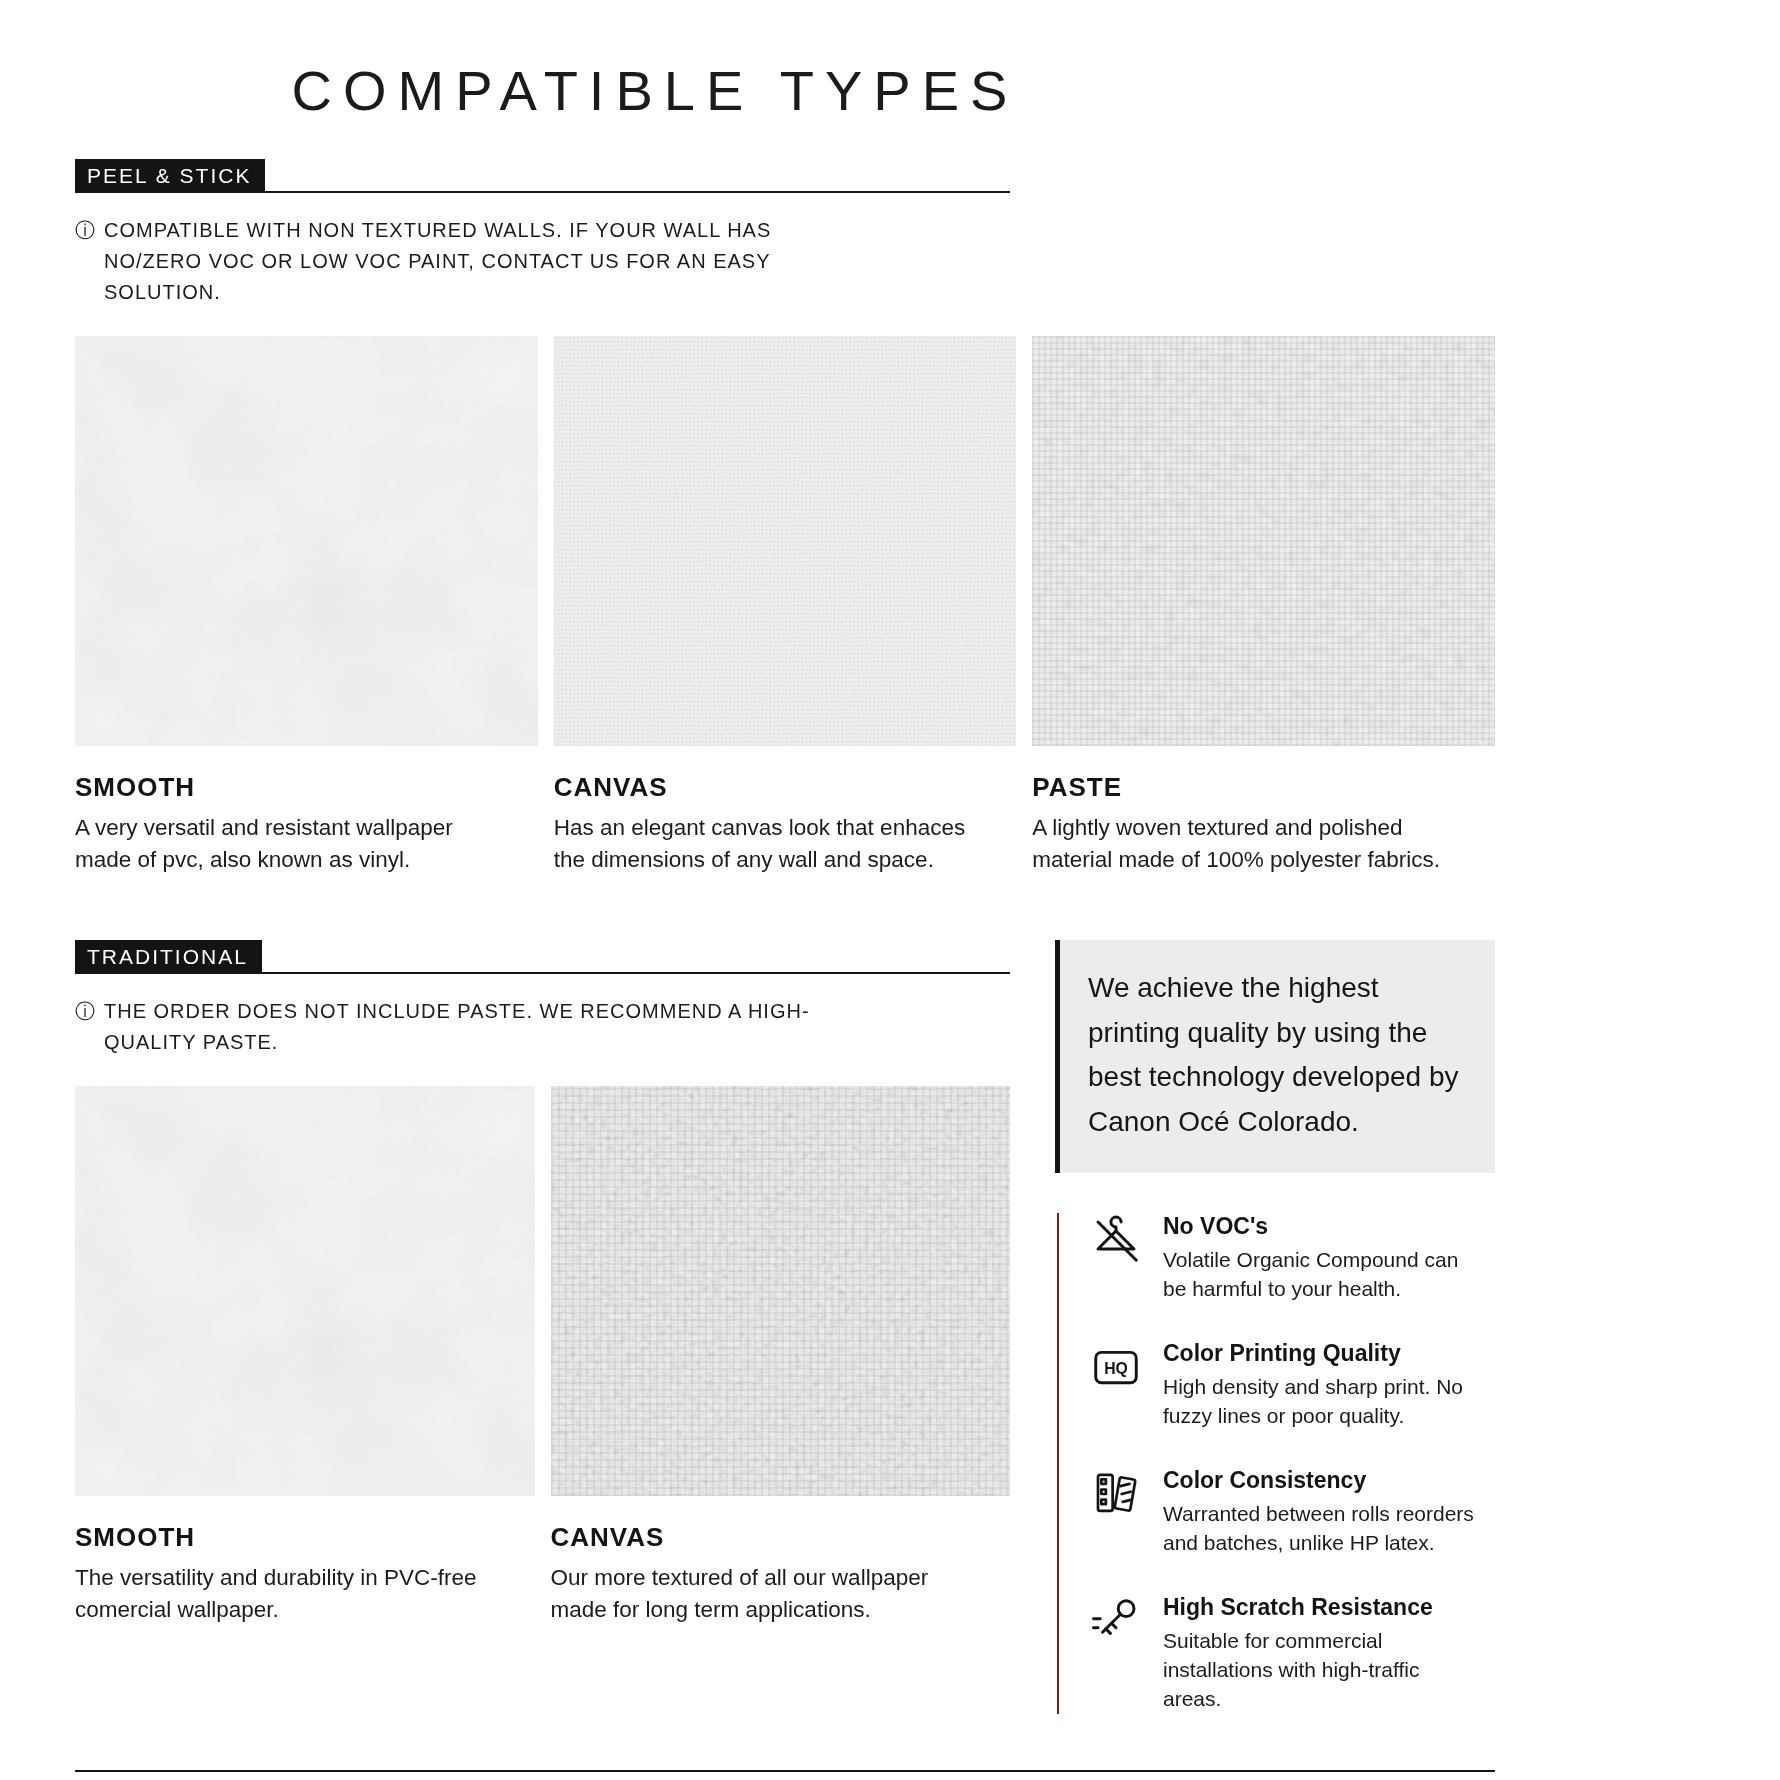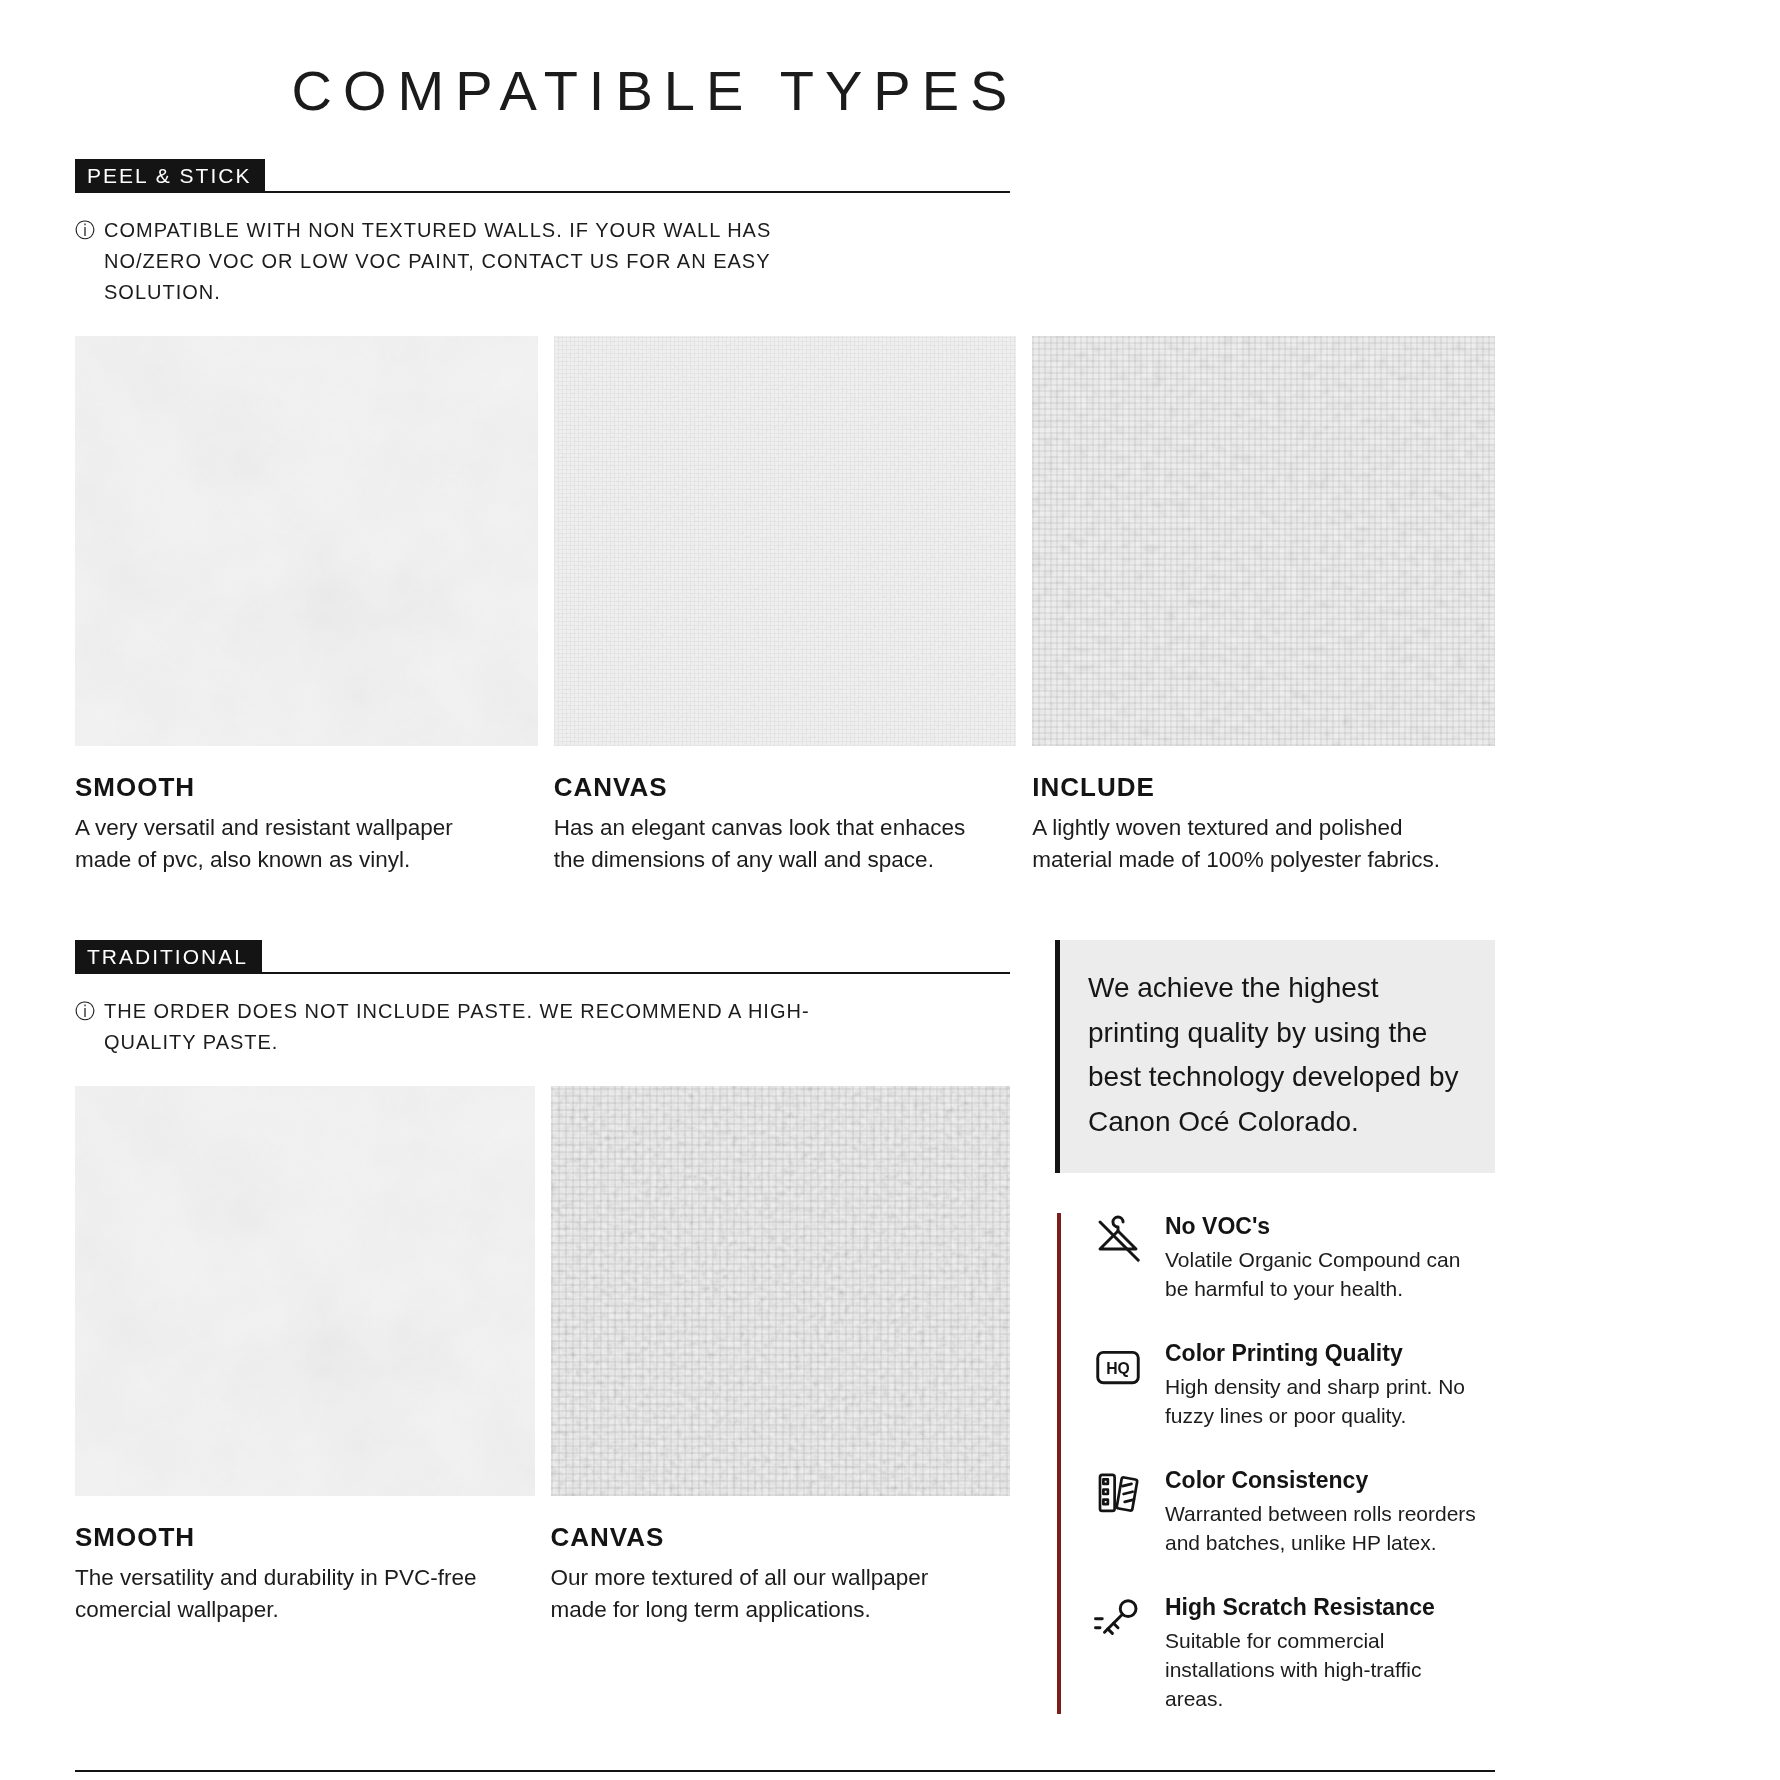--- a/index.html
+++ b/index.html
@@ -79,21 +79,21 @@
   .bottom-right { width: 440px; }
 
   .quality-box {
     background: #ececec; border-left: 5px solid #141414;
     padding: 26px 28px 28px 28px;
     font-size: 28px; line-height: 1.6; color: #161616;
   }
 
   .features {
     margin-top: 40px; margin-left: 2px;
-    border-left: 4px solid #7f1d1d;
+    border-left: 2px solid #7f1d1d;
     padding-left: 30px;
     display: flex; flex-direction: column; gap: 36px;
   }
   .feature { display: flex; gap: 20px; align-items: flex-start; }
   .feature .ficon { flex: 0 0 54px; width: 54px; height: 54px; }
   .feature .ficon svg { width: 54px; height: 54px; display: block; }
   .feature .ftext .ftitle { font-size: 23px; font-weight: bold; color: #141414; }
   .feature .ftext .fdesc { margin-top: 6px; font-size: 21px; line-height: 1.38; color: #1c1c1c; max-width: 320px; }
 
   .bottom-rule { width: 1420px; border-top: 2px solid #141414; margin-top: 56px; }
@@ -183,21 +183,21 @@
       </figure>
 
       <figure class="card">
         <div class="swatch weave-med">
           <svg class="tex" xmlns="http://www.w3.org/2000/svg">
             <rect width="100%" height="100%" fill="#f0f0f1"></rect>
             <rect width="100%" height="100%" filter="url(#texFabric)" opacity="0.4"></rect>
           </svg>
         </div>
         <figcaption>
-          <h3>INCLUDE</h3>
+          <h3>PASTE</h3>
           <p class="desc">A lightly woven textured and polished material made of 100% polyester fabrics.</p>
         </figcaption>
       </figure>
     </div>
   </section>
 
   <div class="bottom">
 
     <section class="bottom-left">
       <div class="section-header">

